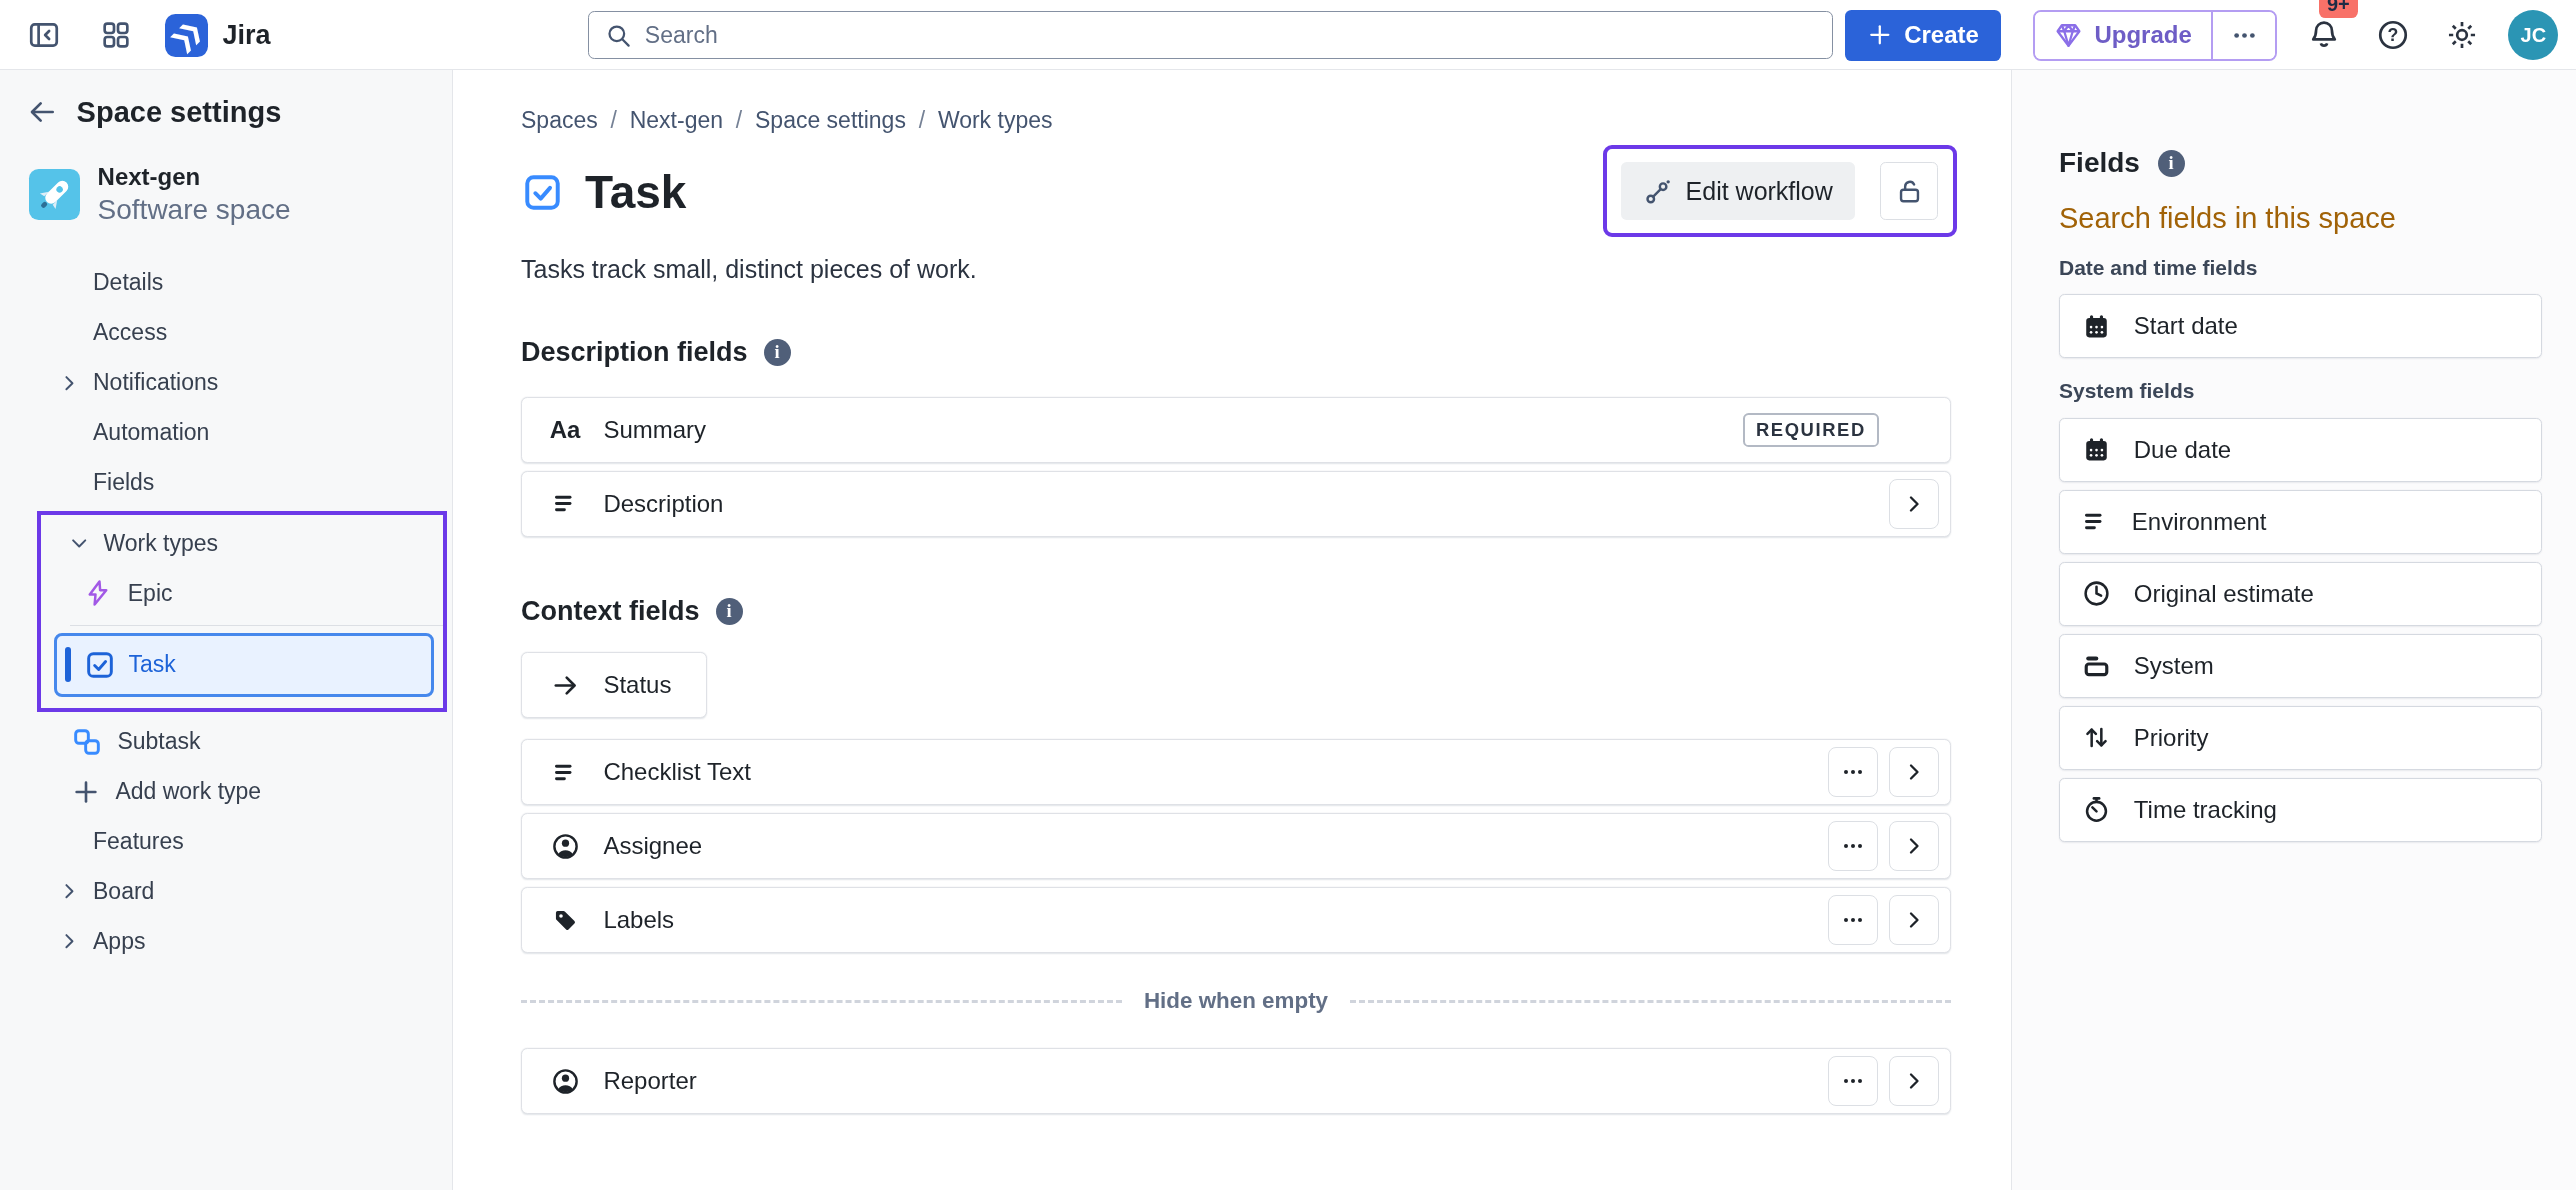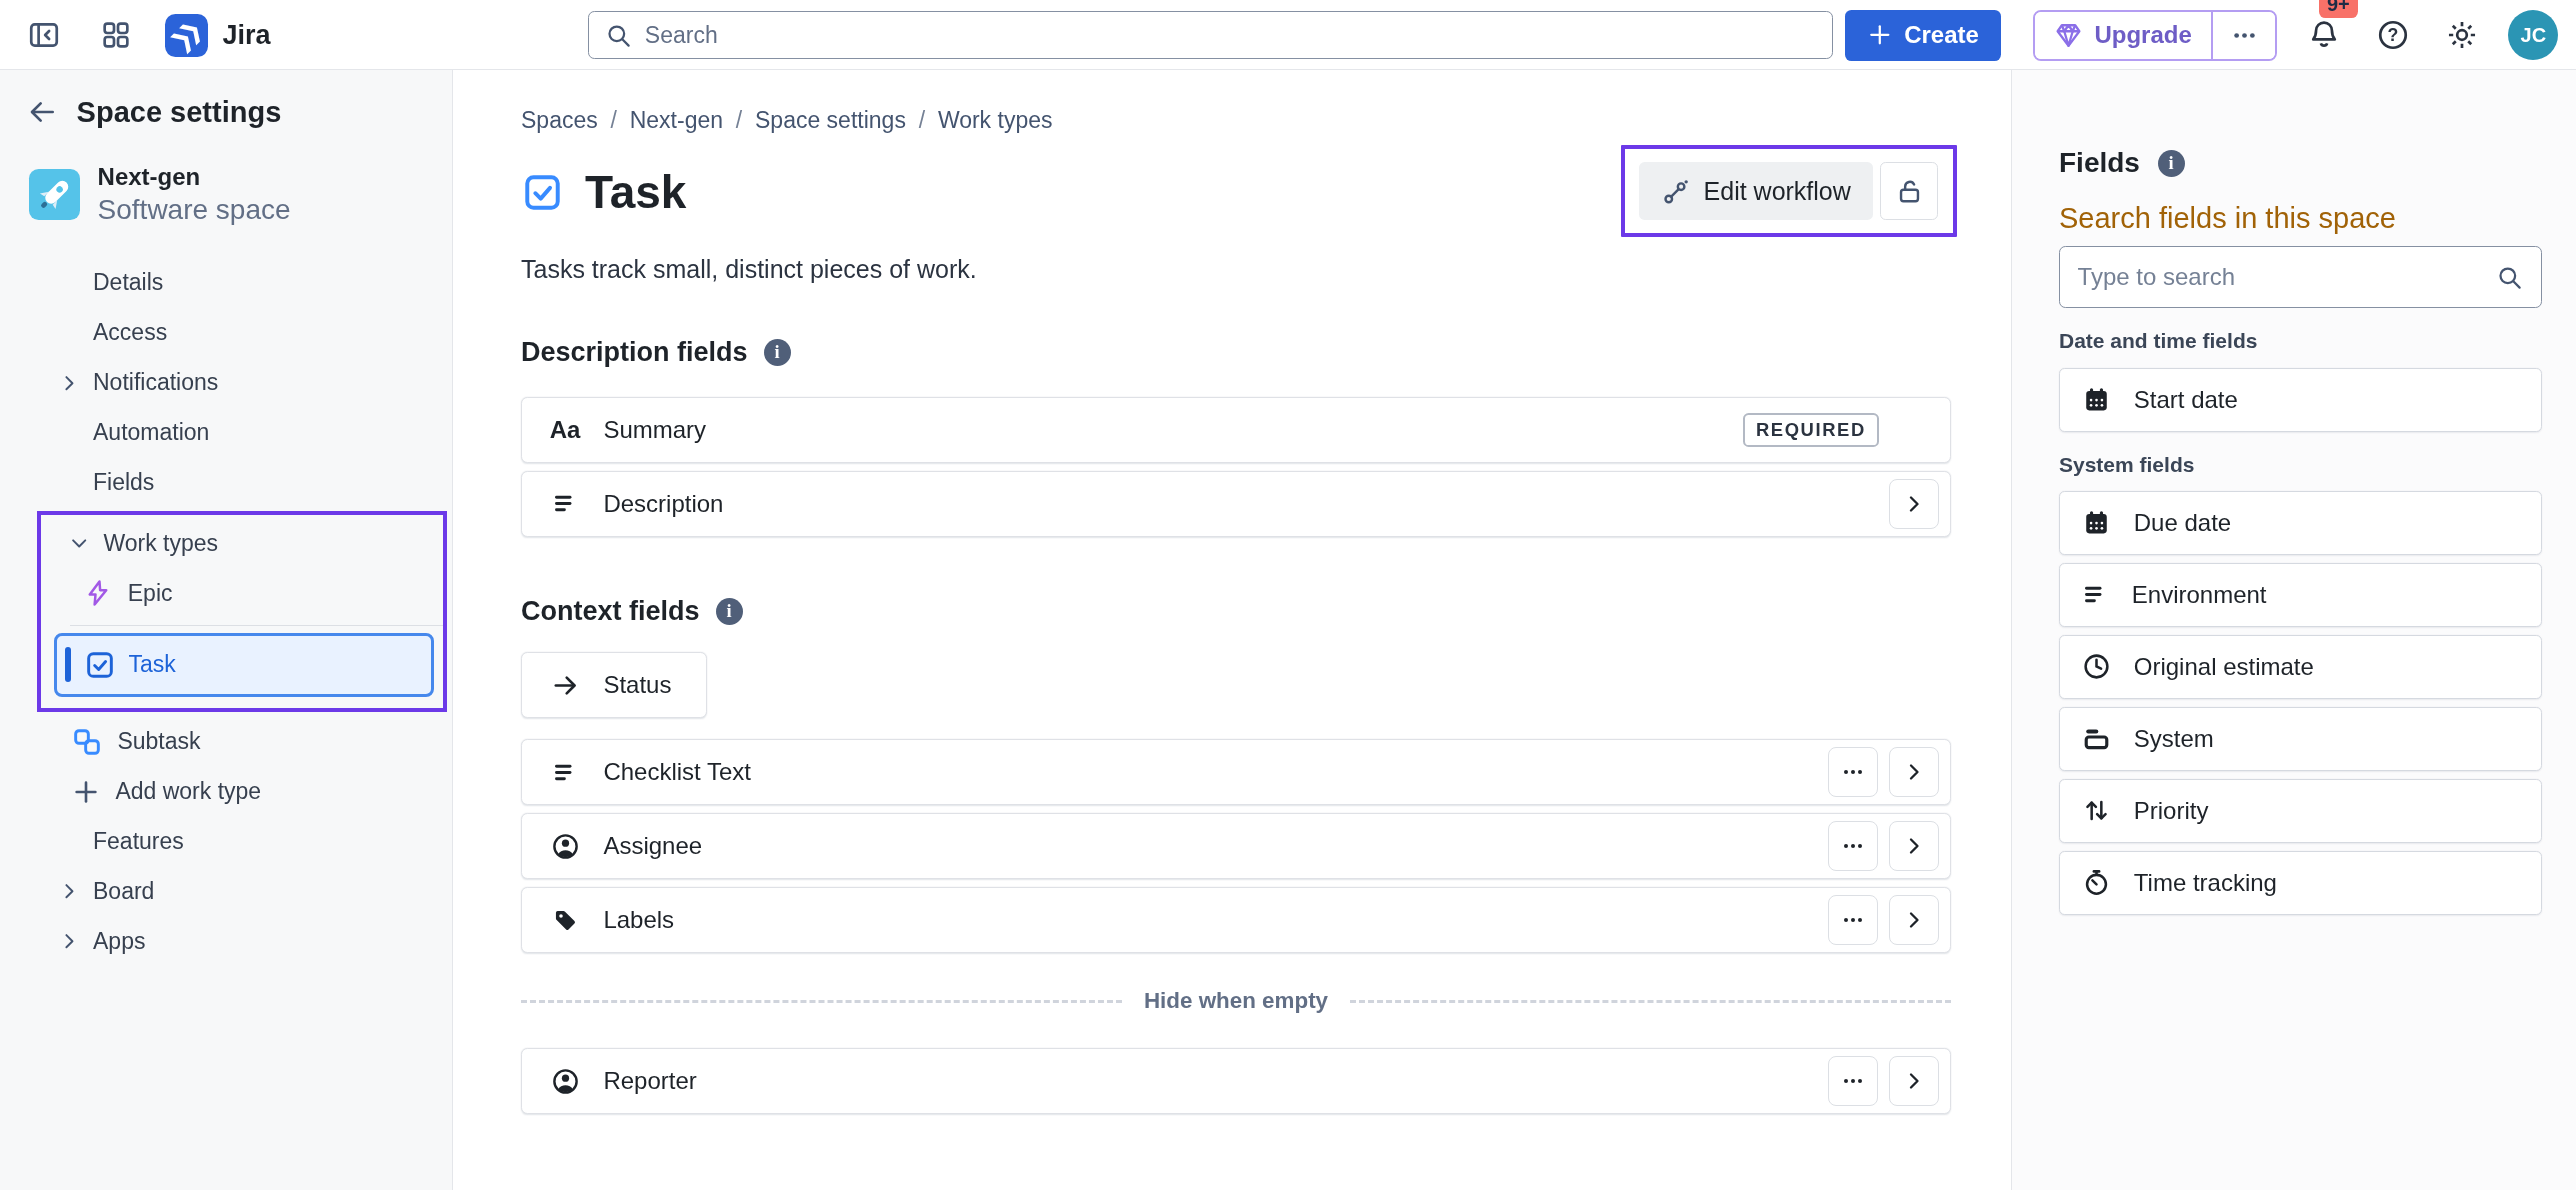--- a/index.html
+++ b/index.html
@@ -59,22 +59,22 @@
                    color:#1d63d8; font-size:23px; font-weight:500; cursor:pointer; }
   .drag-bar { width:5.6px; height:35px; border-radius:3.2px; background:#1d63d8; }
 
   
   .main { position:absolute; left:453px; top:70px; width:1558px; height:1120px; background:#fff; padding:0 60px 0 68px; }
   .breadcrumb { margin-top:37px; font-size:23px; color:#44546f; display:flex; gap:12.8px; align-items:center; }
   .breadcrumb a { color:#44546f; text-decoration:none; cursor:pointer; }
   .bc-sep { color:#758195; }
   .title-row { margin-top:21px; display:flex; align-items:center; gap:21px; position:relative; height:74px; }
   .page-title { font-size:46px; font-weight:700; color:#1e2329; }
-  .wf-annotation { position:absolute; right:-5.6px; top:-9.6px; border:4px solid #6c39e8; border-radius:1px;
-                   padding:12.8px 14.4px; display:flex; align-items:center; gap:7px; }
+  .wf-annotation { position:absolute; right:-5.6px; top:-9.6px; border:4px solid #6c39e8; border-radius:9px;
+                   padding:12.8px 14.4px; display:flex; align-items:center; gap:25px; }
   .btn-edit-wf { display:flex; align-items:center; gap:12.8px; height:58px; padding:0 22.4px; background:#eef0f2;
                  border:none; border-radius:5.6px; font-size:25px; font-weight:500; color:#1e2329;
                  cursor:pointer; font-family:inherit; }
   .btn-lock { width:58px; height:58px; background:#fff; border:1.6px solid #dcdfe4; border-radius:5.6px;
               display:flex; align-items:center; justify-content:center; color:#44546f; cursor:pointer; }
   .tagline { margin-top:25.6px; font-size:25px; color:#2b3340; }
   .section-h { display:flex; align-items:center; gap:16px; font-size:27px; font-weight:700; color:#1e2329; }
   .h-desc { margin-top:53px; }
   .h-ctx { margin-top:59px; }
   .info-dot { width:27px; height:27px; border-radius:50%; background:#505f79; color:#fff; display:flex;
@@ -508,27 +508,20 @@
     </div>
   </main>
 
   <aside class="rpanel">
     <div class="rp-title">
       <span>Fields</span>
       <span class="info-dot">i</span>
     </div>
 
     <div class="rp-search-label">Search fields in this space</div>
-    <div class="rp-search">
-      <input type="text" placeholder="Type to search" style="">
-      <svg width="27" height="27" viewBox="0 0 24 24" fill="none" stroke="#44546f" stroke-width="2" stroke-linecap="round">
-        <circle cx="10.5" cy="10.5" r="6.5"></circle>
-          <line x1="15.6" y1="15.6" x2="21" y2="21"></line>
-      </svg>
-    </div>
 
     <div class="rp-group-h">Date and time fields</div>
     <div class="rp-card first">
       <svg width="29" height="29" viewBox="0 0 24 24">
         <rect x="3.5" y="5" width="17" height="16" rx="2.5" fill="#1e2329"></rect>
         <rect x="6.6" y="2.6" width="2.6" height="4.4" rx="1.3" fill="#1e2329"></rect>
           <rect x="14.8" y="2.6" width="2.6" height="4.4" rx="1.3" fill="#1e2329"></rect>
         <g fill="#fff">
             <circle cx="7.5" cy="12.5" r="1.1"></circle>
             <circle cx="12" cy="12.5" r="1.1"></circle>

